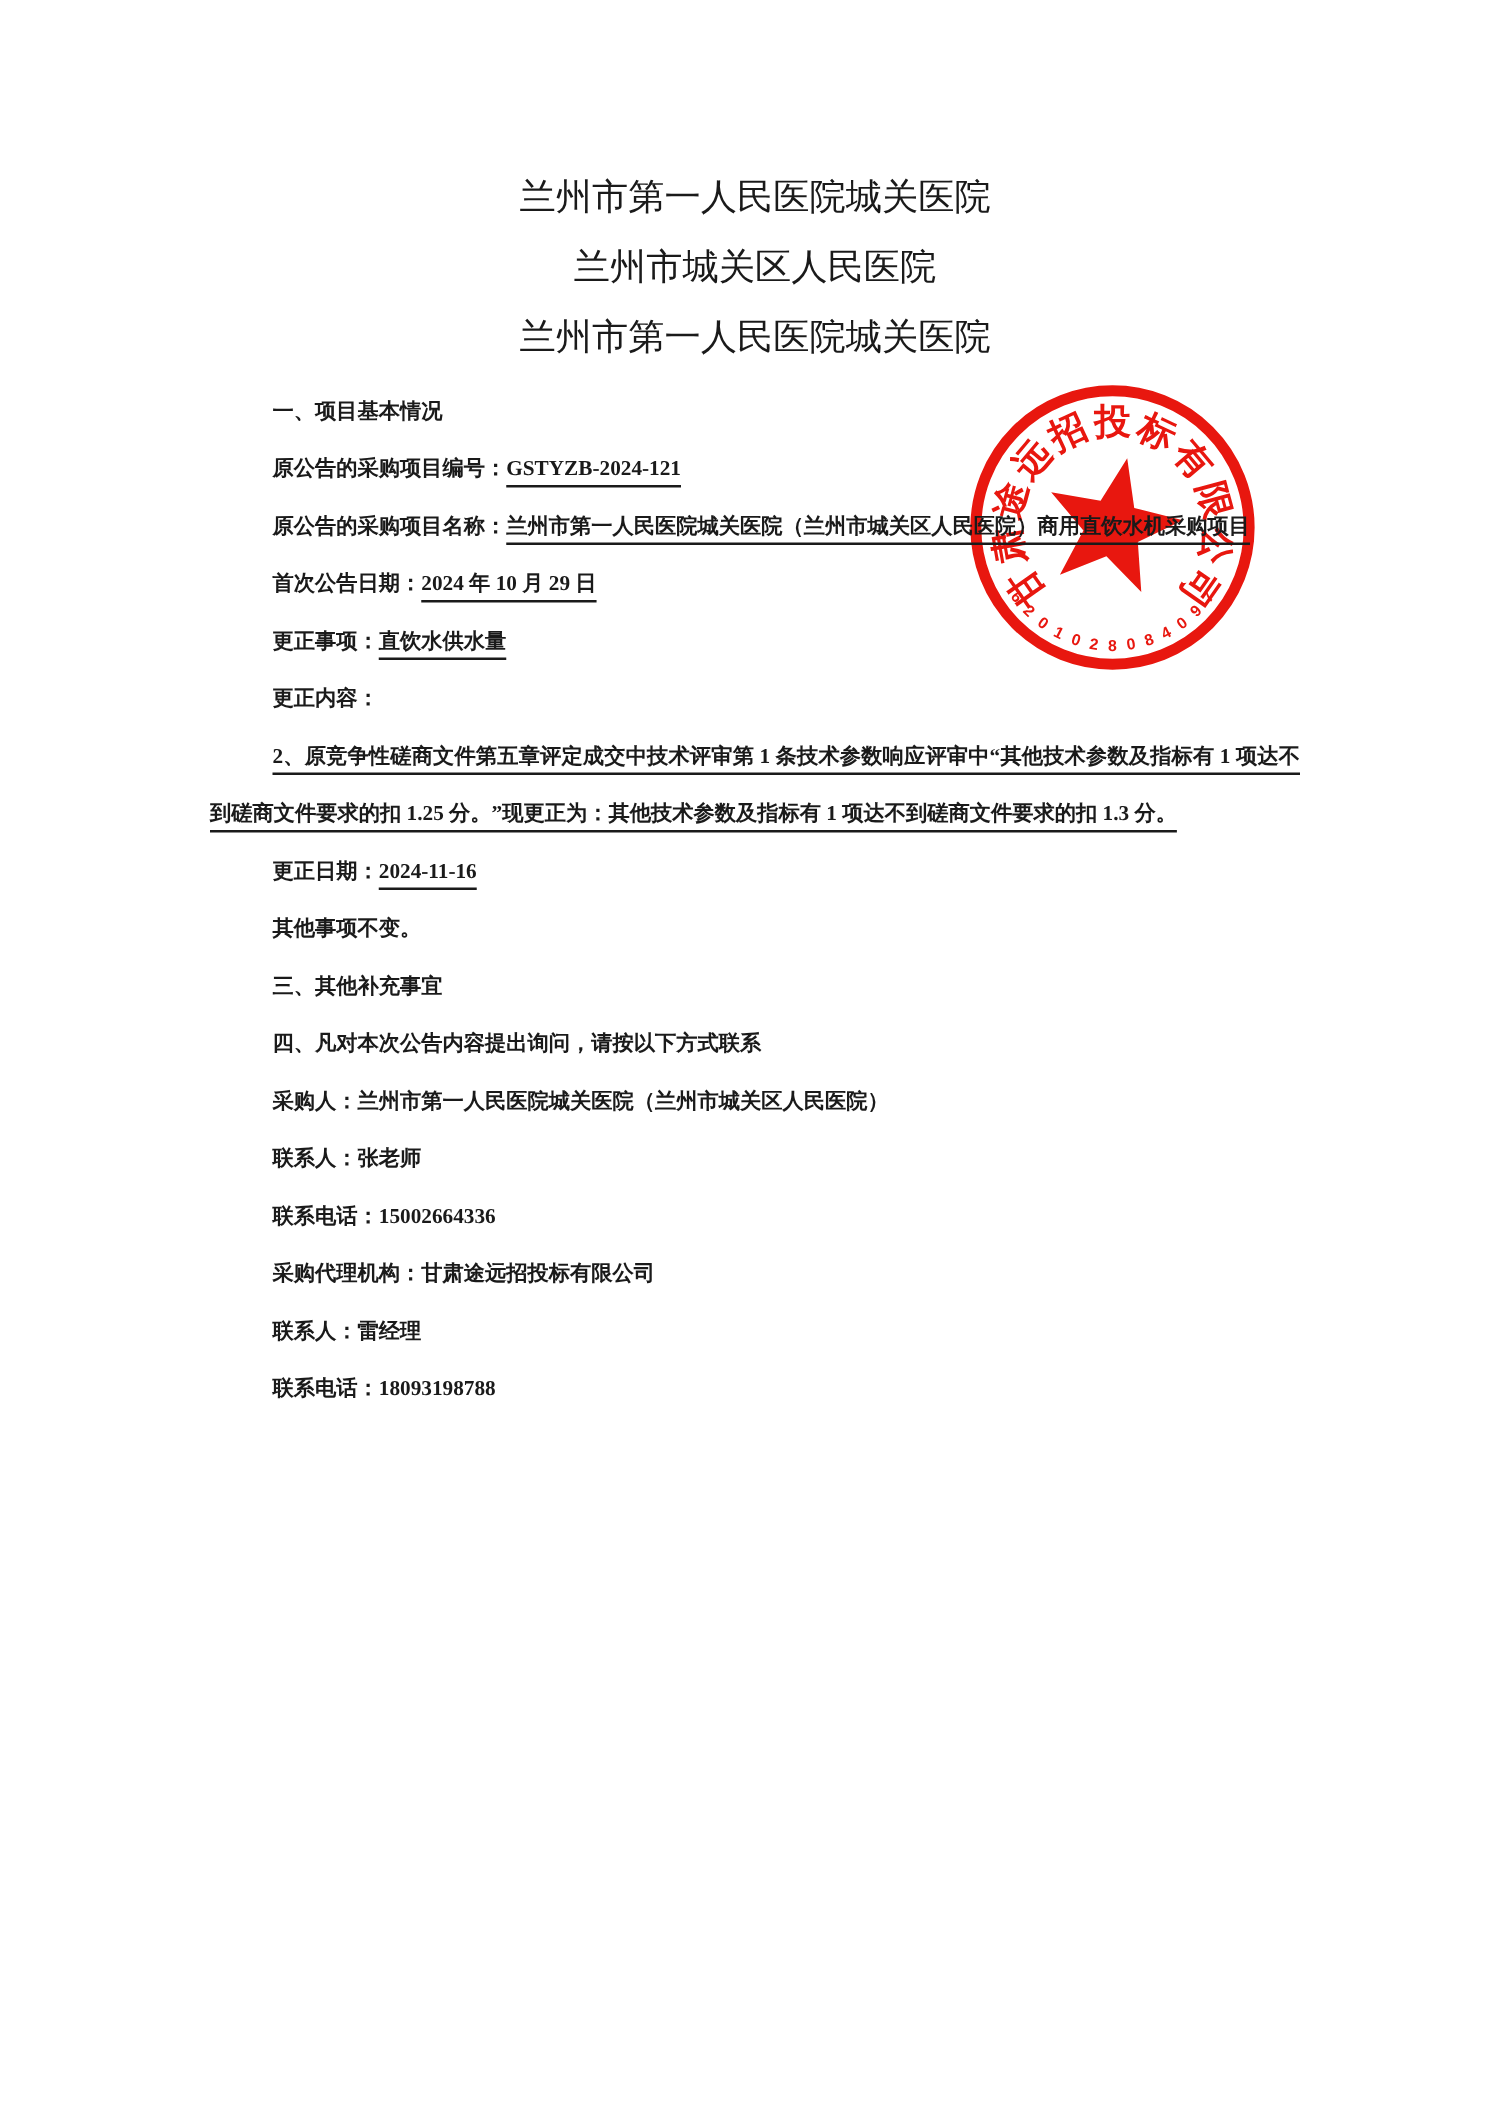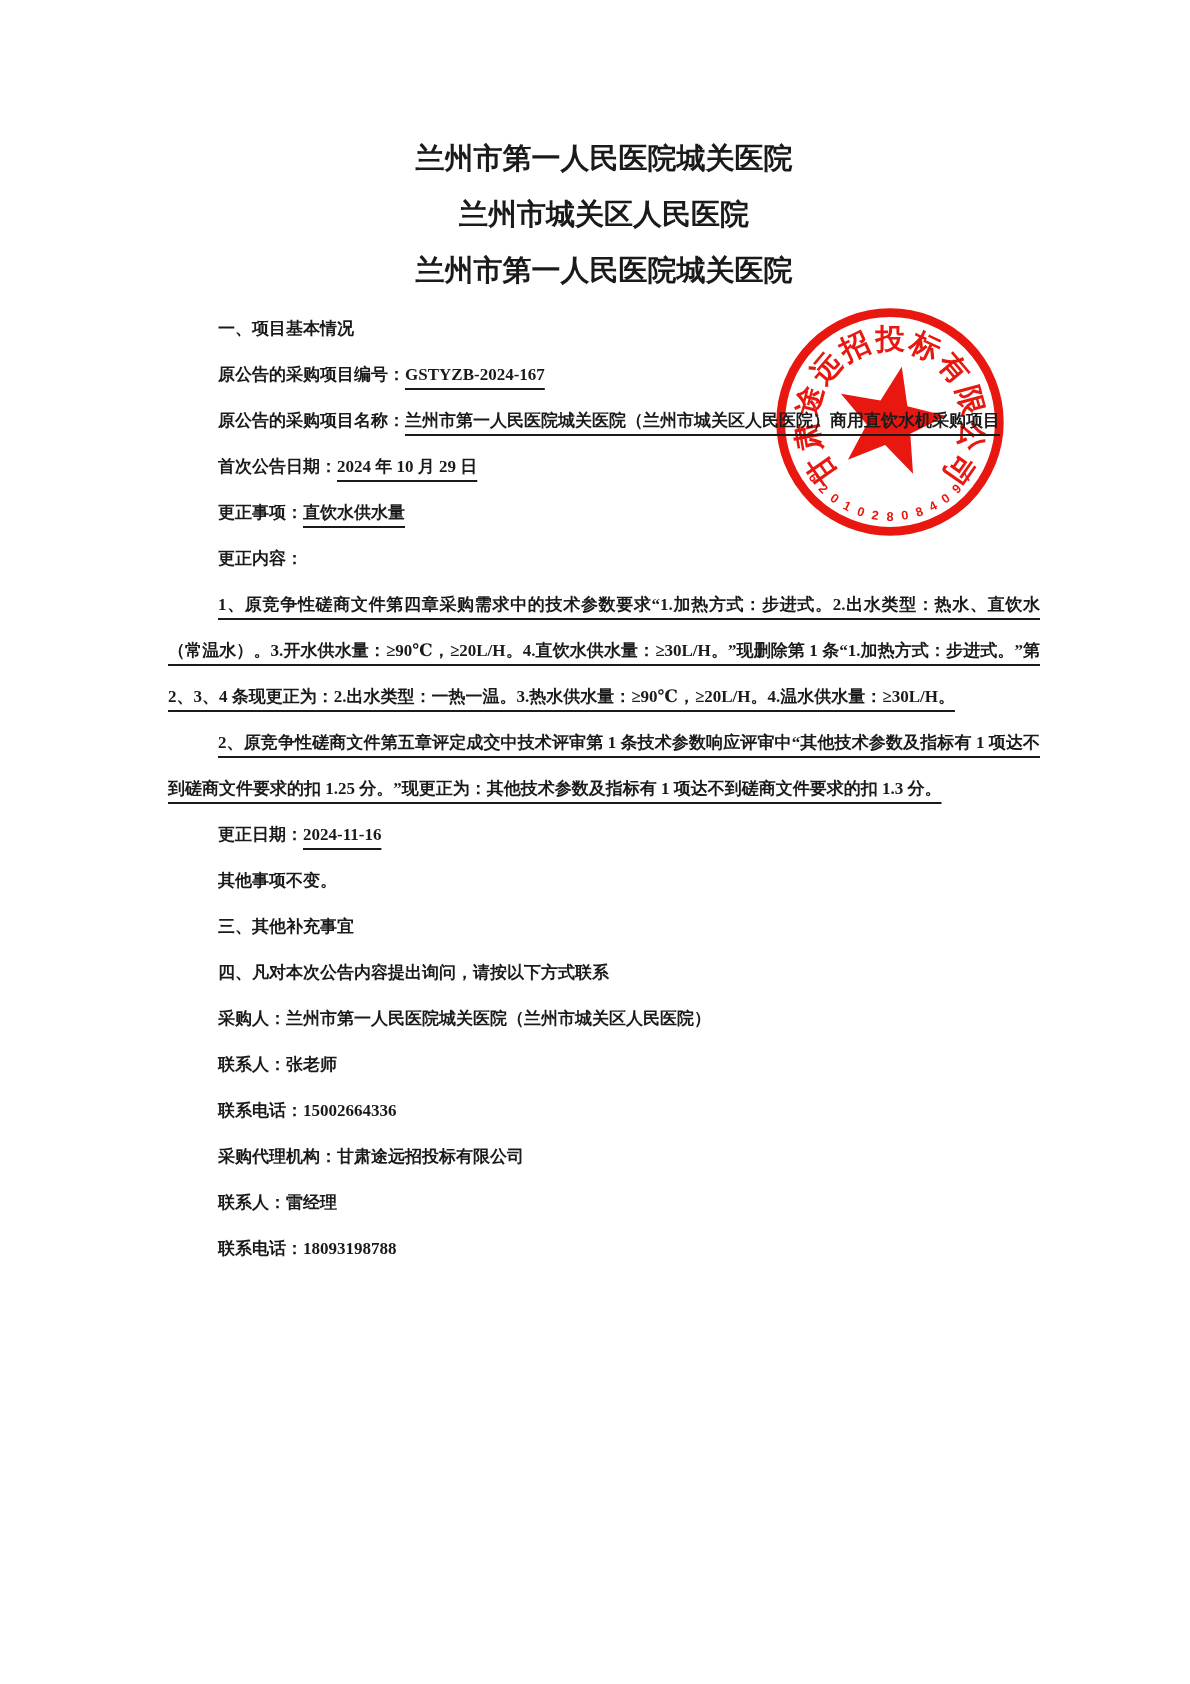--- a/index.html
+++ b/index.html
@@ -18,21 +18,21 @@
     padding: 130px 150px 0 168px;
   }
   .content {
     position: relative;
     z-index: 1;
     width: 872px;
   }
   .titles { text-align: center; margin-bottom: 8px; }
   .title-line {
     font-size: 29px;
-    font-weight: bold;
+    font-weight: normal;
     line-height: 56px;
     white-space: nowrap;
   }
   .body-text { margin-top: 2px; }
   .para {
     margin: 0;
     font-size: 17px;
     line-height: 46px;
     text-align: justify;
     text-indent: 50px;
@@ -113,26 +113,25 @@
 
   <div class="content">
     <div class="titles">
       <div class="title-line">兰州市第一人民医院城关医院</div>
       <div class="title-line">兰州市城关区人民医院</div>
       <div class="title-line">兰州市第一人民医院城关医院</div>
     </div>
 
     <div class="body-text">
       <p class="para"><span>一、项目基本情况</span><span class="u"></span></p>
-      <p class="para"><span>原公告的采购项目编号：</span><span class="u">GSTYZB-2024-167</span></p>
+      <p class="para"><span>原公告的采购项目编号：</span><span class="u">GSTYZB-2024-121</span></p>
       <p class="para"><span>原公告的采购项目名称：</span><span class="u">兰州市第一人民医院城关医院（兰州市城关区人民医院）商用直饮水机采购项目</span></p>
       <p class="para"><span>首次公告日期：</span><span class="u">2024 年 10 月 29 日</span></p>
       <p class="para"><span>更正事项：</span><span class="u">直饮水供水量</span></p>
       <p class="para"><span>更正内容：</span><span class="u"></span></p>
-      <p class="para"><span></span><span class="u">1、原竞争性磋商文件第四章采购需求中的技术参数要求“1.加热方式：步进式。2.出水类型：热水、直饮水（常温水）。3.开水供水量：≥90℃，≥20L/H。4.直饮水供水量：≥30L/H。”现删除第 1 条“1.加热方式：步进式。”第 2、3、4 条现更正为：2.出水类型：一热一温。3.热水供水量：≥90℃，≥20L/H。4.温水供水量：≥30L/H。</span></p>
       <p class="para"><span></span><span class="u">2、原竞争性磋商文件第五章评定成交中技术评审第 1 条技术参数响应评审中“其他技术参数及指标有 1 项达不到磋商文件要求的扣 1.25 分。”现更正为：其他技术参数及指标有 1 项达不到磋商文件要求的扣 1.3 分。</span></p>
       <p class="para"><span>更正日期：</span><span class="u">2024-11-16</span></p>
       <p class="para"><span>其他事项不变。</span><span class="u"></span></p>
       <p class="para"><span>三、其他补充事宜</span><span class="u"></span></p>
       <p class="para"><span>四、凡对本次公告内容提出询问，请按以下方式联系</span><span class="u"></span></p>
       <p class="para"><span>采购人：兰州市第一人民医院城关医院（兰州市城关区人民医院）</span><span class="u"></span></p>
       <p class="para"><span>联系人：张老师</span><span class="u"></span></p>
       <p class="para"><span>联系电话：15002664336</span><span class="u"></span></p>
       <p class="para"><span>采购代理机构：甘肃途远招投标有限公司</span><span class="u"></span></p>
       <p class="para"><span>联系人：雷经理</span><span class="u"></span></p>

